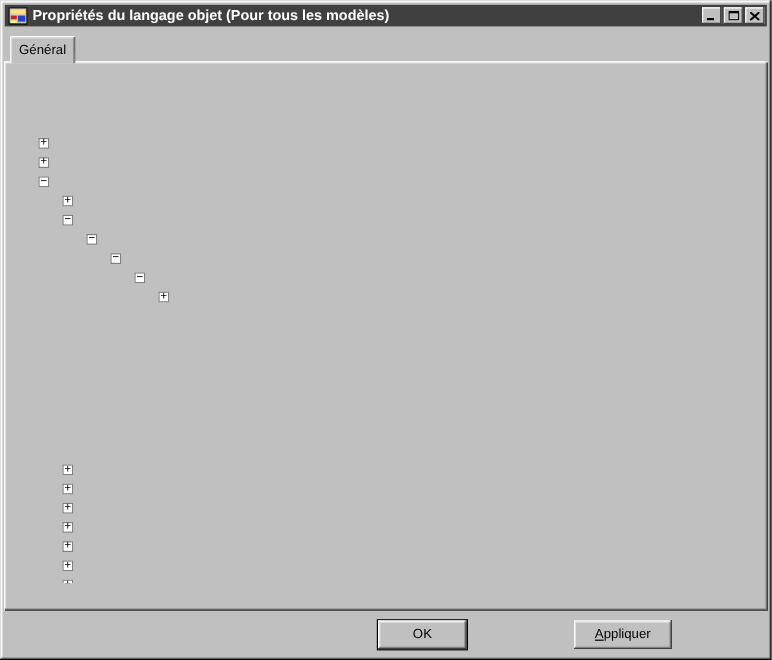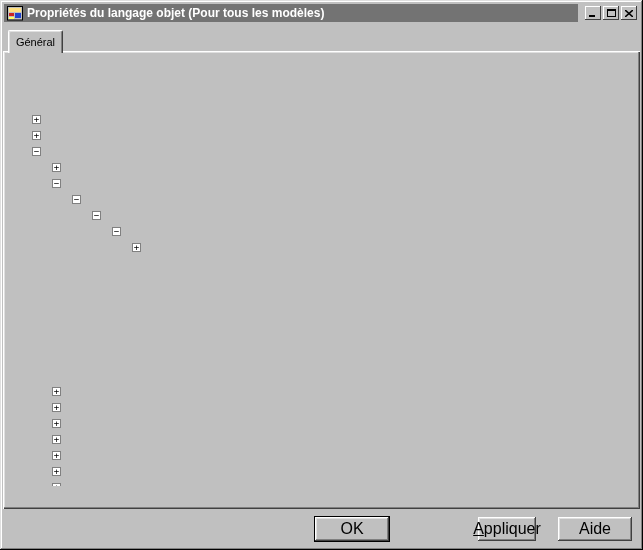--- a/index.html
+++ b/index.html
@@ -2,21 +2,21 @@
 <html><head>
 <meta charset="utf-8">
 <style>
   html,body{margin:0;padding:0;background:#808080;}
   #window{position:relative;width:643px;height:550px;background:#c0c0c0;
     font-family:"Liberation Sans",sans-serif;font-size:11px;color:#000;overflow:hidden;
     box-shadow:inset -1px -1px 0 #000,inset 1px 1px 0 #dfdfdf,inset -2px -2px 0 #808080,inset 2px 2px 0 #fff;}
   .abs{position:absolute;}
   .raised-thin{box-shadow:inset -1px -1px 0 #404040,inset 1px 1px 0 #fff;background:#c0c0c0;}
   .sunken{box-shadow:inset 1px 1px 0 #808080,inset -1px -1px 0 #fff,inset 2px 2px 0 #404040,inset -2px -2px 0 #dfdfdf;background:#fff;}
-  .titlebar{left:4px;top:4px;width:574px;height:18px;background:#737373;display:flex;align-items:center;}
+  .titlebar{left:4px;top:4px;width:635px;height:18px;background:#404040;display:flex;align-items:center;}
   .title-text{color:#fff;font-weight:bold;font-size:12px;margin-left:4px;white-space:nowrap;}
   .win-btn{top:6px;width:16px;height:14px;display:flex;align-items:center;justify-content:center;}
   .tab{left:8px;top:30px;width:53px;height:22px;background:#c0c0c0;z-index:3;
     border-top:1px solid #fff;border-left:1px solid #fff;border-right:1px solid #404040;
     border-radius:2px 2px 0 0;box-shadow:inset -1px 0 0 #808080,inset 1px 1px 0 #dfdfdf;
     display:flex;align-items:center;justify-content:center;}
   .tabpage{left:3px;top:51px;width:637px;height:458px;z-index:1;
     box-shadow:inset 1px 1px 0 #fff,inset -1px -1px 0 #404040,inset -2px -2px 0 #808080,inset 2px 2px 0 #dfdfdf;background:#c0c0c0;}
   .flatbtn{display:flex;align-items:center;justify-content:center;}
   .dd{width:0;height:0;border:3px solid transparent;border-top:4px solid #000;}
@@ -40,21 +40,21 @@
   .ebox{position:absolute;top:3px;width:9px;height:9px;box-sizing:border-box;background:#fff;border:1px solid #808080;
     font-family:"DejaVu Sans Mono",monospace;font-size:9px;line-height:7px;text-align:center;z-index:2;}
   .vline{position:absolute;width:1px;border-left:1px dotted #909090;}
   .hline{position:absolute;top:8px;height:1px;border-top:1px dotted #909090;}
   
   .cl{white-space:pre;height:14.7px;line-height:14.7px;font-family:"DejaVu Sans Mono","Liberation Mono",monospace;font-size:12px;}
   .cl.comment{color:#008000;}
   .cl.code{color:#000080;}
   .sep{width:2px;height:18px;border-left:1px solid #808080;border-right:1px solid #fff;}
   .qmark{font-weight:bold;font-size:14px;color:#b8a000;text-shadow:1px 1px 0 #707070;font-family:"Liberation Serif",serif;}
-  .pbtn{display:flex;align-items:center;justify-content:center;background:#c0c0c0;font-size:16px;
+  .pbtn{display:flex;align-items:center;justify-content:center;background:#c0c0c0;font-size:11px;
     box-shadow:inset -1px -1px 0 #404040,inset 1px 1px 0 #fff,inset -2px -2px 0 #808080,inset 2px 2px 0 #dfdfdf;}
   .pbtn.default{box-shadow:0 0 0 1px #000,inset -1px -1px 0 #404040,inset 1px 1px 0 #fff,inset -2px -2px 0 #808080,inset 2px 2px 0 #dfdfdf;}
   .field-text{position:absolute;left:4px;top:3px;white-space:nowrap;}
 </style>
 </head>
 <body>
 
 <div id="window">
 
   <div class="abs titlebar">
@@ -599,20 +599,17 @@
       <div class="abs sb-btn" style="left:324px;top:0;width:16px;height:16px;">
           <span class="t-right"></span>
         </div>
     </div>
     <div class="abs" style="left:342px;top:248px;width:16px;height:16px;background:#c0c0c0;"></div>
   </div>
 
   <div class="abs pbtn default" style="left:315px;top:517px;width:74px;height:24px;">
       <span><span>O</span><span>K</span></span>
     </div>
-  <div class="abs pbtn" style="left:478px;top:517px;width:58px;height:24px;">
+  <div class="abs pbtn" style="left:478px;top:517px;width:82px;height:24px;">
       <span><u>A</u><span>p</span><span>p</span><span>l</span><span>i</span><span>q</span><span>u</span><span>e</span><span>r</span></span>
     </div>
-  <div class="abs pbtn" style="left:558px;top:517px;width:74px;height:24px;">
-      <span><span>A</span><span>i</span><span>d</span><span>e</span></span>
-    </div>
 
 </div>
 
 </body></html>

